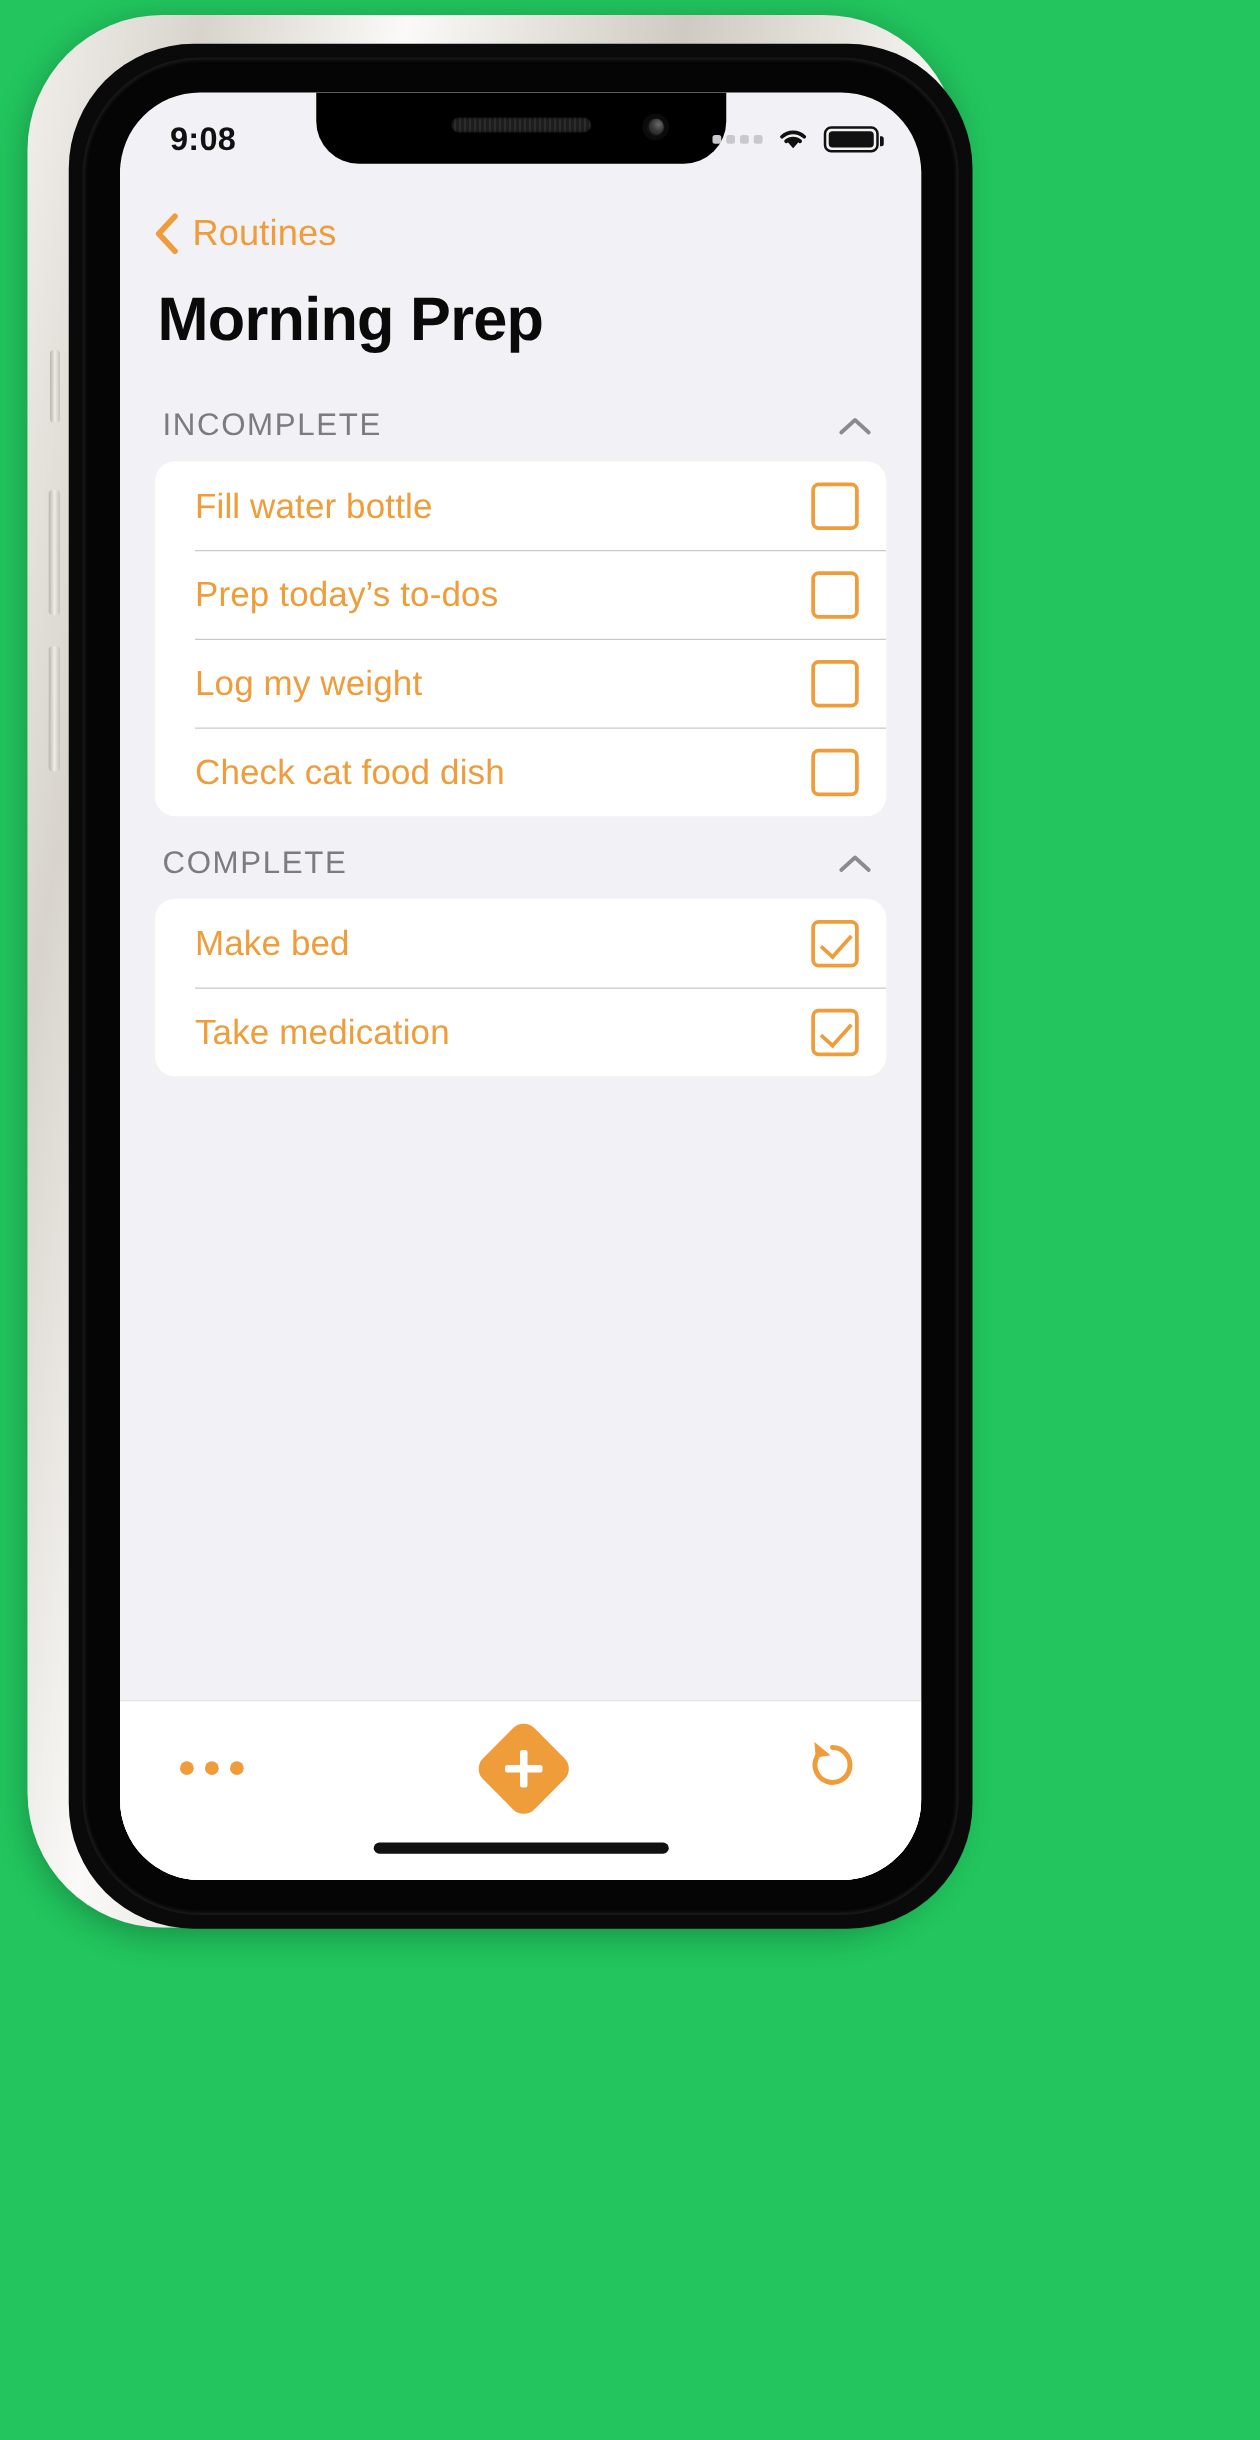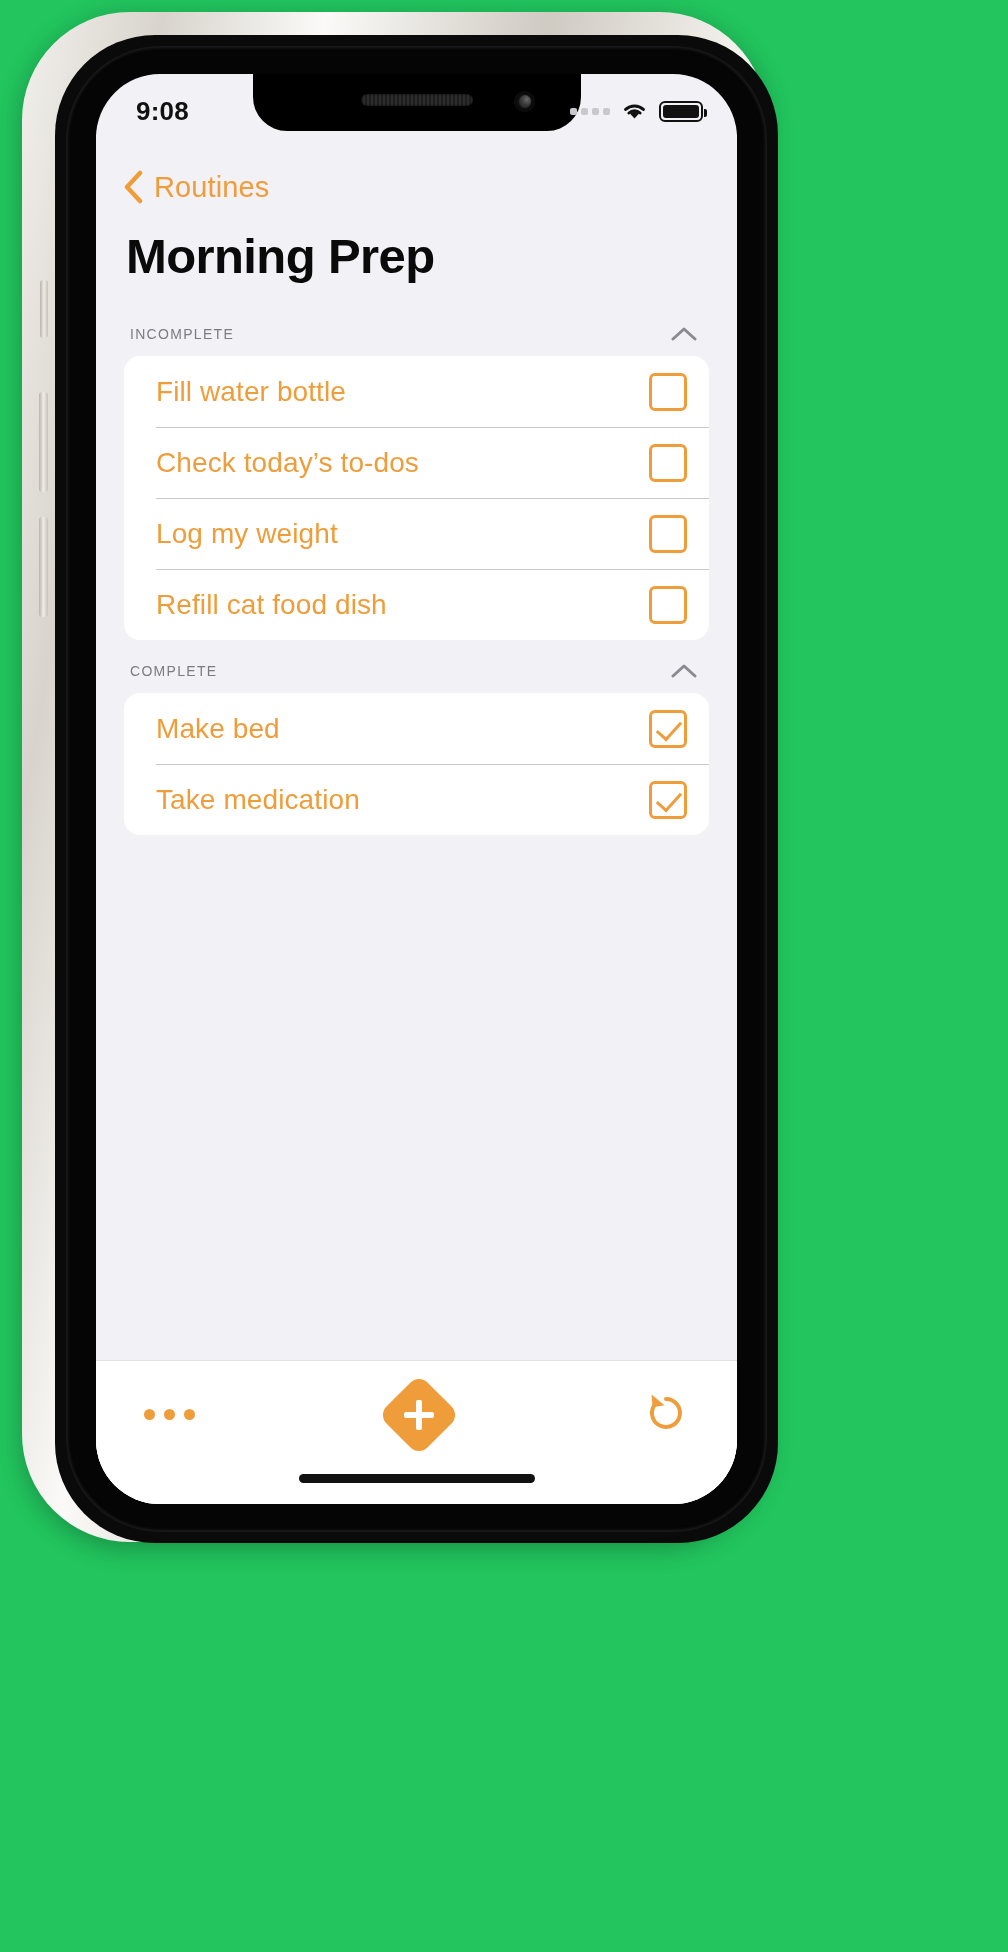--- a/index.html
+++ b/index.html
@@ -145,21 +145,21 @@
     font-size: 49px; font-weight: bold; color: #0a0a0a;
     padding: 24px 0 0 30px; letter-spacing: -.6px;
   }
 
   .section-head {
     display: flex; align-items: center; justify-content: space-between;
     padding: 42px 40px 14px 34px;
   }
   .section-head.second { padding-top: 23px; }
   .section-label {
-    font-size: 14px; color: #7b7b80; letter-spacing: 1.3px;
+    font-size: 25px; color: #7b7b80; letter-spacing: 1.3px;
   }
   .chev-collapse { width: 26px; height: 16px; position: relative; }
 
   .card {
     background: #ffffff;
     margin: 0 28px;
     border-radius: 16px;
     overflow: hidden;
   }
   .row {
@@ -292,29 +292,29 @@
               </svg>
             </span>
           </div>
 
           <div class="card">
             <div class="row">
               <span class="row-label">Fill water bottle</span>
               <span class="checkbox"></span>
             </div>
             <div class="row">
-              <span class="row-label">Check today’s to-dos</span>
+              <span class="row-label">Prep today’s to-dos</span>
               <span class="checkbox"></span>
             </div>
             <div class="row">
               <span class="row-label">Log my weight</span>
               <span class="checkbox"></span>
             </div>
             <div class="row">
-              <span class="row-label">Refill cat food dish</span>
+              <span class="row-label">Check cat food dish</span>
               <span class="checkbox"></span>
             </div>
           </div>
 
           <div class="section-head second">
             <span class="section-label">COMPLETE</span>
             <span class="chev-collapse">
               <svg width="26" height="16" viewBox="0 0 26 16">
                 <path d="M2 13 L13 3 L24 13" stroke="#8a8a90" stroke-width="3" fill="none" stroke-linecap="round" stroke-linejoin="round"></path>
               </svg>

